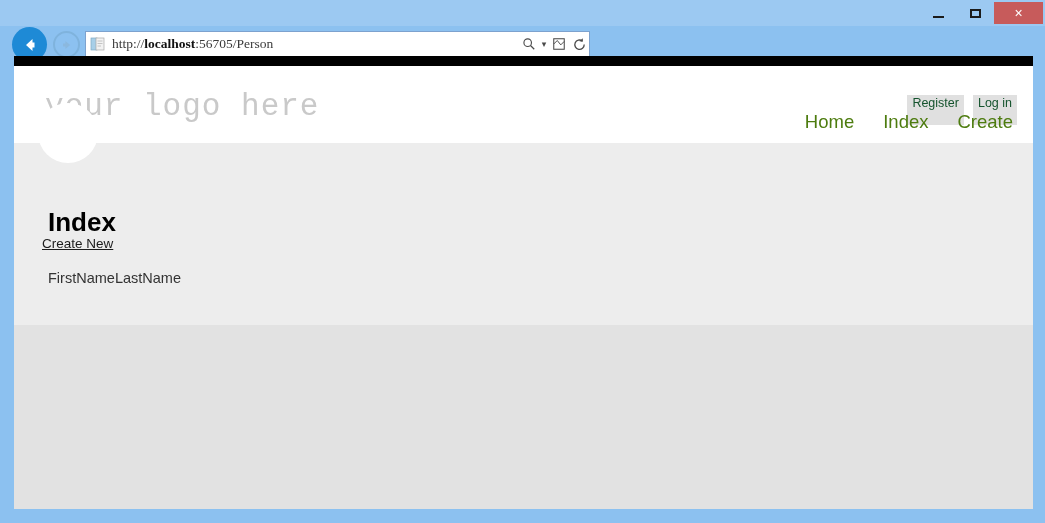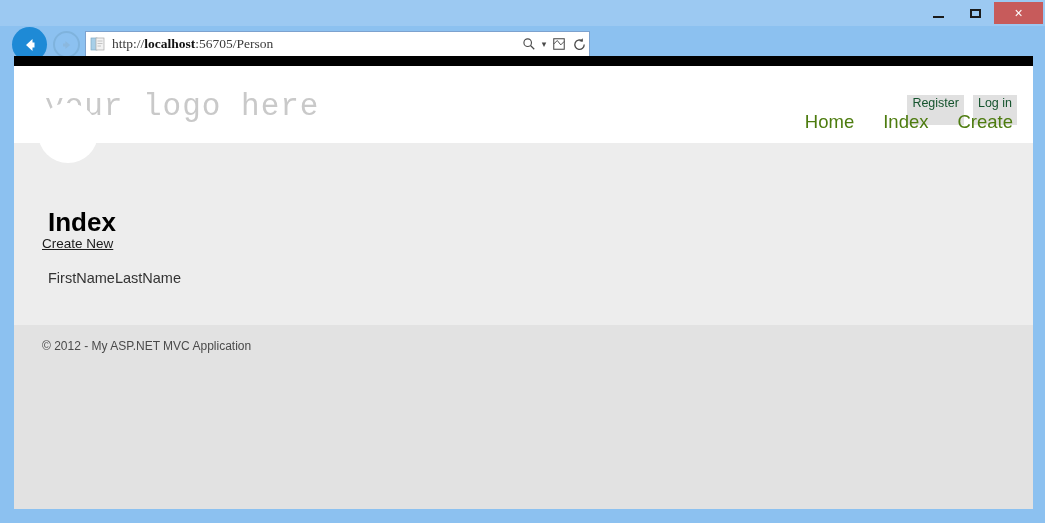--- a/index.html
+++ b/index.html
@@ -438,18 +438,15 @@
 
     <div id="content-area">
       <h1 id="page-title">Index</h1>
       <a id="create-new-link" href="#">Create New</a>
       <div id="table-headers">
         <span>FirstName</span>
         <span>LastName</span>
       </div>
     </div>
 
-    <div id="site-footer">
-      <div id="footer-text">© 2012 - My ASP.NET MVC Application</div>
-    </div>
 
   </div>
 </div>
 
 </body></html>

